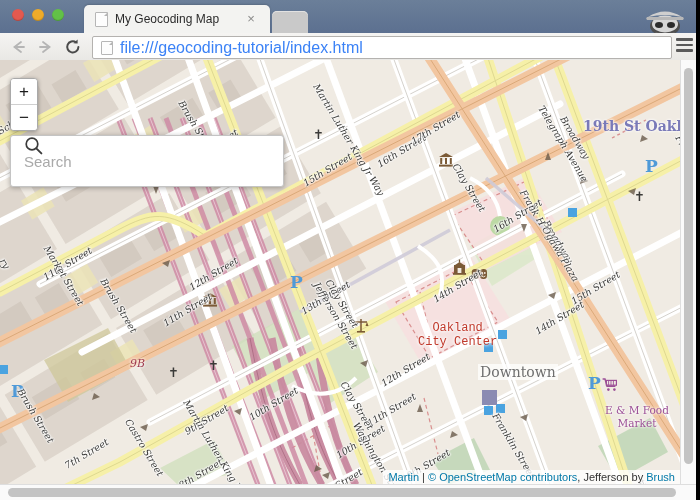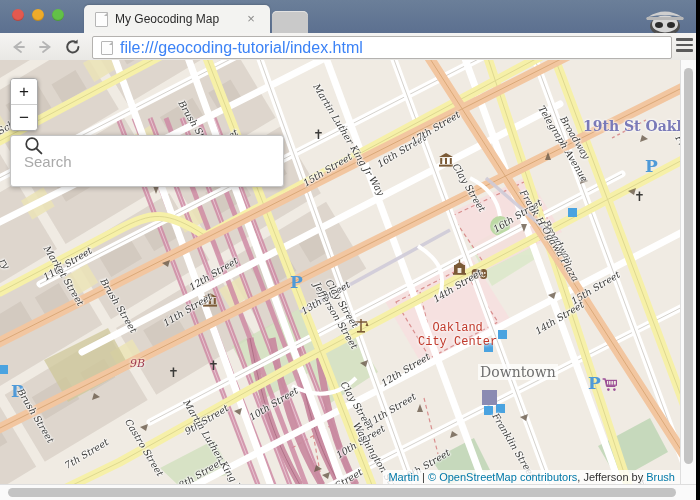--- a/index.html
+++ b/index.html
@@ -606,20 +606,21 @@
       <span class="maplabel street" style="left:520px;top:78px;transform:rotate(59deg);">Telegraph Avenue</span>
       <span class="maplabel street" style="left:551px;top:72px;transform:rotate(59deg);">Broadway</span>
       <span class="maplabel street" style="left:534px;top:176px;transform:rotate(59deg);">Broadway</span>
       <span class="maplabel street" style="left:668px;top:88px;transform:rotate(59deg);">Franklin</span>
       <span class="maplabel street" style="left:477px;top:380px;transform:rotate(59deg);">Franklin Street</span>
       <span class="maplabel street" style="left:497px;top:170px;transform:rotate(59deg);">Frank H Ogawa Plaza</span>
       <span class="maplabel street" style="left:0px;top:198px;transform:rotate(59deg);">ry</span>
 
       <span class="maplabel place-red" style="left:418px;top:262px;text-align:center;line-height:1.15;">Oakland<br>City Center</span>
       <span class="maplabel place-grey" style="left:478px;top:304px;">Downtown</span>
+      <span class="maplabel place-purple" style="left:597px;top:344px;width:80px;line-height:1.2;">E &amp; M Food<br>Market</span>
       <span class="maplabel place-blue" style="left:583px;top:58px;">19th St Oakland</span>
 
       <span class="maplabel shield" style="left:130px;top:297px;">9B</span>
 
       <div class="zoomctl">
         <span class="zoombtn top">+</span>
         <span class="zoombtn bot">−</span>
       </div>
 
       <div class="searchbox">

